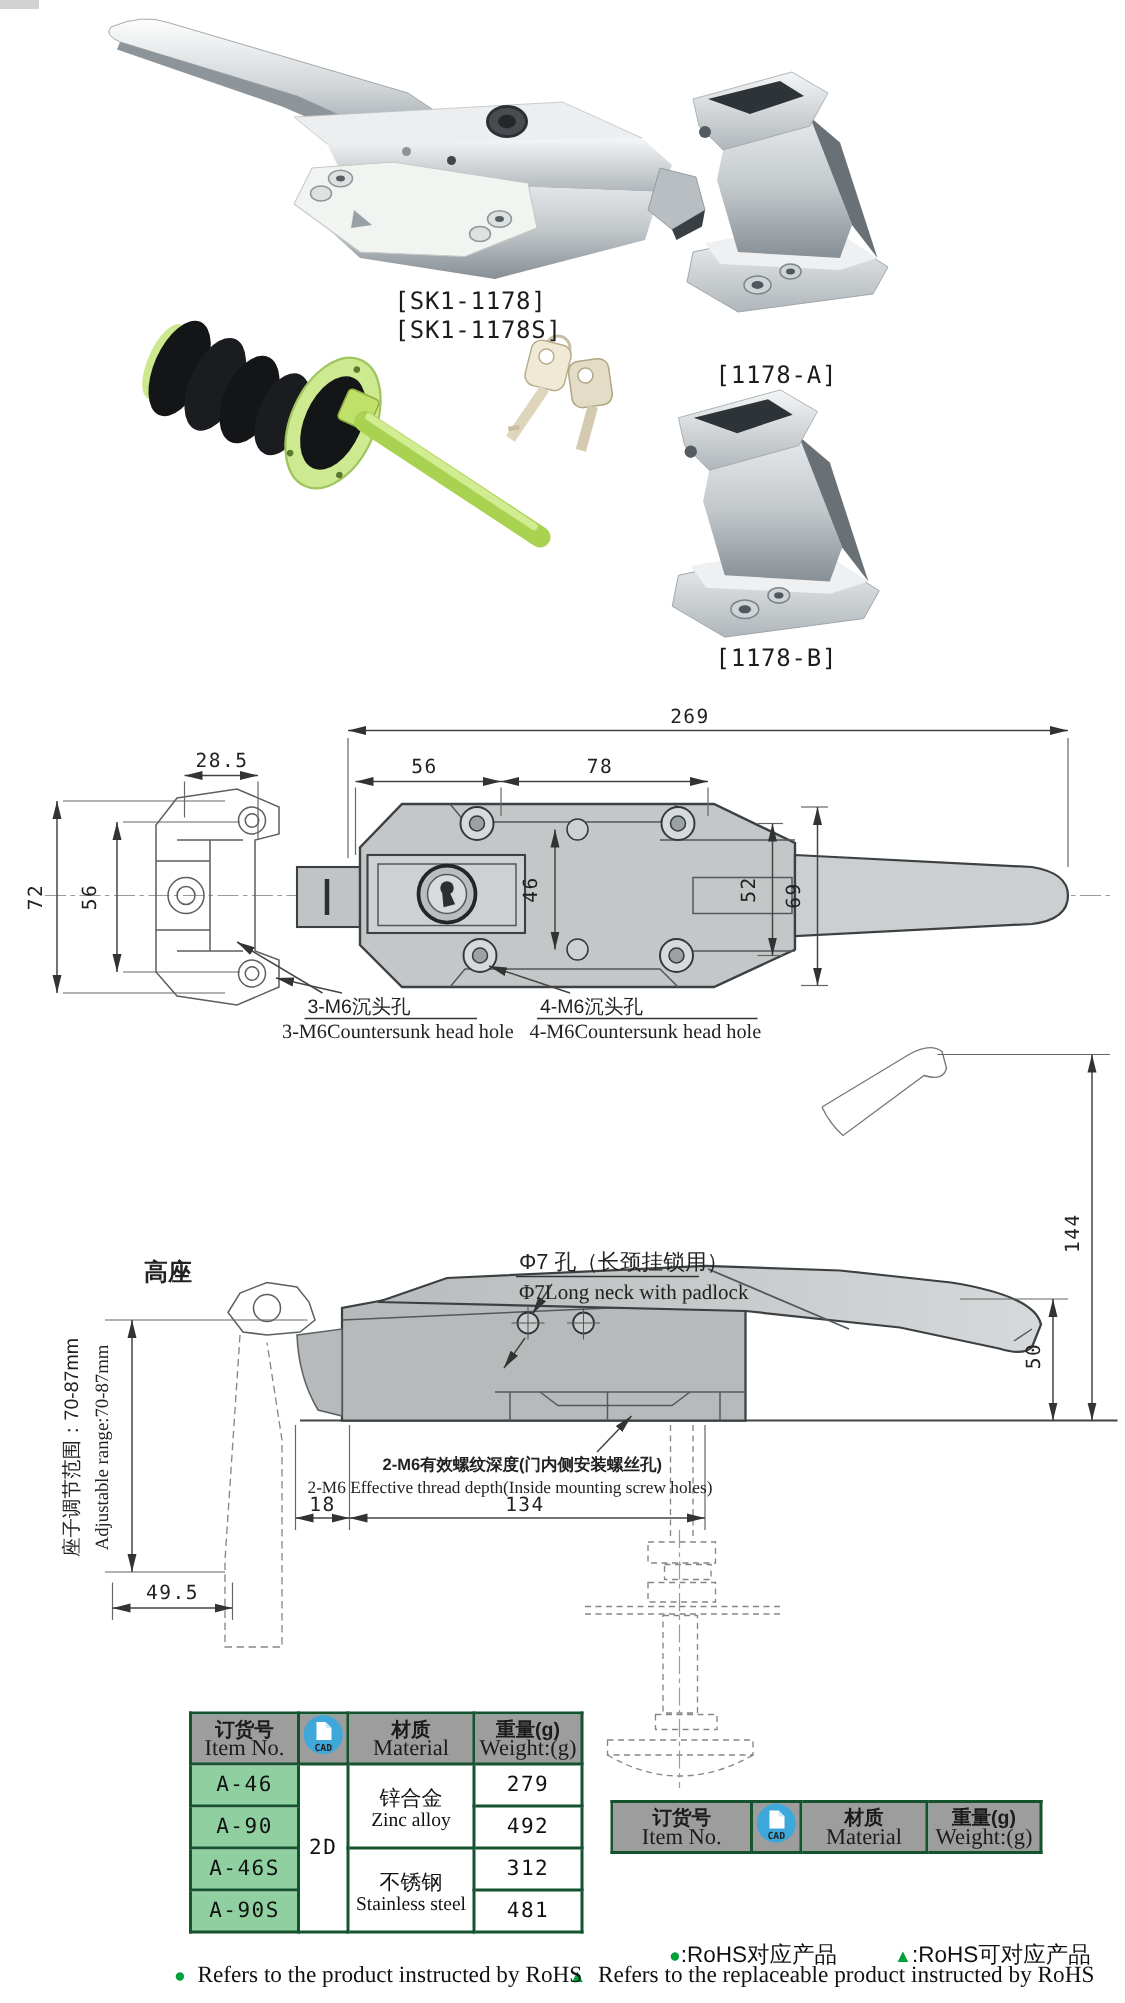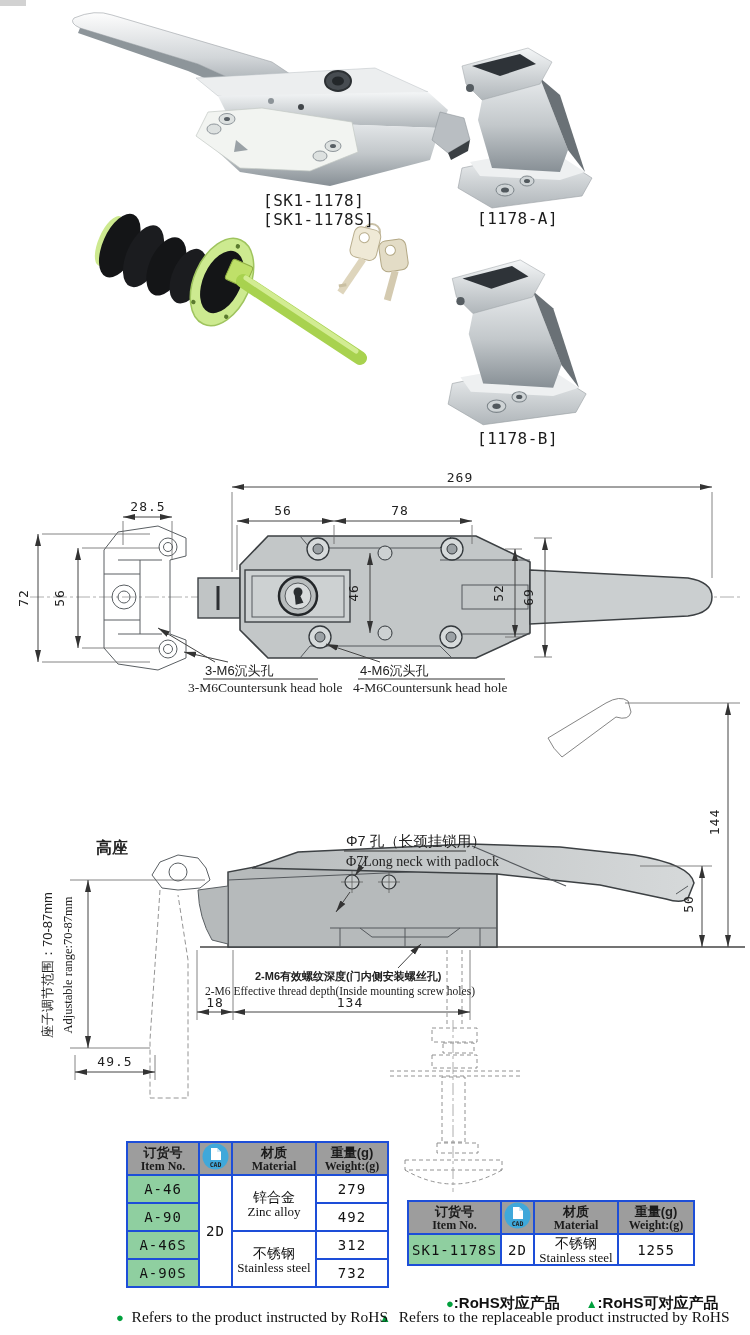--- a/index.html
+++ b/index.html
@@ -6,31 +6,31 @@
   .page{position:relative;width:750px;height:1335px;background:#ffffff;overflow:hidden;
         font-family:"Liberation Sans",sans-serif;color:#111;}
   .abs{position:absolute;}
   .plabel{position:absolute;font:16px "DejaVu Sans Mono",monospace;color:#1c1c1c;letter-spacing:0.5px;white-space:nowrap;}
   svg text{font-family:"DejaVu Sans Mono",monospace;fill:#222;}
   .dimtxt{font-size:13px;letter-spacing:1px;}
   .cn{font-family:"Liberation Sans",sans-serif;}
   .en{font-family:"Liberation Serif",serif;}
   
   table.spec{position:absolute;border-collapse:collapse;table-layout:fixed;}
-  table.spec td,table.spec th{border:2px solid #1d4ed8;padding:0;text-align:center;vertical-align:middle;overflow:hidden;}
+  table.spec td,table.spec th{border:2px solid #14532d;padding:0;text-align:center;vertical-align:middle;overflow:hidden;}
   table.spec th{background:#9d9d9d;font-weight:bold;}
   .hcn{display:block;font-size:13px;line-height:14px;font-family:"Liberation Sans",sans-serif;color:#1b1b1b;}
-  .hen{display:block;font-size:12px;line-height:12px;font-family:"Liberation Serif",serif;font-weight:bold;color:#1b1b1b;}
+  .hen{display:block;font-size:15px;line-height:12px;font-family:"Liberation Serif",serif;font-weight:normal;color:#1b1b1b;}
   .item-cell{background:#8fcfa0;font:14px "DejaVu Sans Mono",monospace;letter-spacing:1px;margin-left:48px;}
   .mono-cell{font:14px "DejaVu Sans Mono",monospace;letter-spacing:1px;background:#fff;}
   .mat-cn{display:block;font-size:14px;line-height:16px;font-family:"Liberation Sans",sans-serif;}
   .mat-en{display:block;font-size:13px;line-height:13px;font-family:"Liberation Serif",serif;}
   .cadicon{width:27px;height:27px;margin:0 auto;}
   
-  .legend-cn{position:absolute;left:446px;top:1294px;display:flex;gap:26px;font-size:15px;font-weight:bold;
+  .legend-cn{position:absolute;left:446px;top:1294px;display:flex;gap:38px;font-size:15px;font-weight:normal;
              font-family:"Liberation Sans",sans-serif;white-space:nowrap;text-align:right;}
   .legend-en{position:absolute;top:1308px;font-size:15.5px;font-family:"Liberation Serif",serif;white-space:nowrap;}
   .sym{color:#00a03c;font-size:13px;}
   .sym-tri{color:#00a03c;font-size:12px;}
 </style>
 </head>
 <body>
 
 <div class="page">
 
@@ -124,21 +124,21 @@
       <g transform="rotate(-8 393 255)">
         <rect x="380" y="240" width="27" height="31" rx="7" fill="#e3dcc6" stroke="#b2a784"></rect>
         <circle cx="391" cy="250" r="5" fill="#fff" stroke="#b2a784"></circle>
         <line x1="393" y1="271" x2="381" y2="299" stroke="#d4cab0" stroke-width="7"></line>
       </g>
     </g>
   </svg>
 
   <div class="plabel" style="left:263px;top:191px">[SK1-1178]</div>
   <div class="plabel" style="left:263px;top:210px">[SK1-1178S]</div>
-  <div class="plabel" style="left:477px;top:209px">[1178-A]</div>
+  <div class="plabel" style="left:477px;top:240px">[1178-A]</div>
   <div class="plabel" style="left:477px;top:429px">[1178-B]</div>
 
   <svg class="abs" style="left:0;top:455px" width="750" height="245" viewBox="0 455 750 245">
     <defs>
       <marker id="a1e" viewBox="0 0 12 8" refX="12" refY="4" markerWidth="12" markerHeight="8" orient="auto" markerUnits="userSpaceOnUse">
         <path d="M12,4 L0,1 L0,7 Z" fill="#333"></path>
         </marker>
       <marker id="a1s" viewBox="0 0 12 8" refX="12" refY="4" markerWidth="12" markerHeight="8" orient="auto-start-reverse" markerUnits="userSpaceOnUse">
         <path d="M12,4 L0,1 L0,7 Z" fill="#333"></path>
         </marker>
@@ -392,21 +392,21 @@
     <tr style="height:28px">
       <td class="item-cell">A-46S</td>
       <td rowspan="2">
         <span class="mat-cn">不锈钢</span>
         <span class="mat-en">Stainless steel</span>
       </td>
       <td class="mono-cell">312</td>
     </tr>
     <tr style="height:28px">
       <td class="item-cell">A-90S</td>
-      <td class="mono-cell">732</td>
+      <td class="mono-cell">481</td>
     </tr>
   </tbody>
     </table>
 
   <table class="spec" style="left:407px;top:1200px;width:286px">
     <colgroup>
         <col style="width:93px">
         <col style="width:33px">
         <col style="width:84px">
         <col style="width:76px">
@@ -428,29 +428,20 @@
         </span>
       </th>
       <th>
         <span class="hcn">材质</span>
         <span class="hen">Material</span>
       </th>
       <th>
         <span class="hcn">重量(g)</span>
         <span class="hen">Weight:(g)</span>
       </th>
-    </tr>
-    <tr style="height:29px">
-      <td class="item-cell">SK1-1178S</td>
-      <td class="mono-cell">2D</td>
-      <td>
-        <span class="mat-cn">不锈钢</span>
-        <span class="mat-en">Stainless steel</span>
-      </td>
-      <td class="mono-cell">1255</td>
     </tr>
   </tbody>
     </table>
 
   <div class="legend-cn">
     <span><span class="sym">●</span><span>:RoHS对应产品</span></span>
     <span><span class="sym-tri">▲</span><span>:RoHS可对应产品</span></span>
   </div>
   <div class="legend-en" style="left:379px">
     <span class="sym-tri">▲</span>&nbsp;

